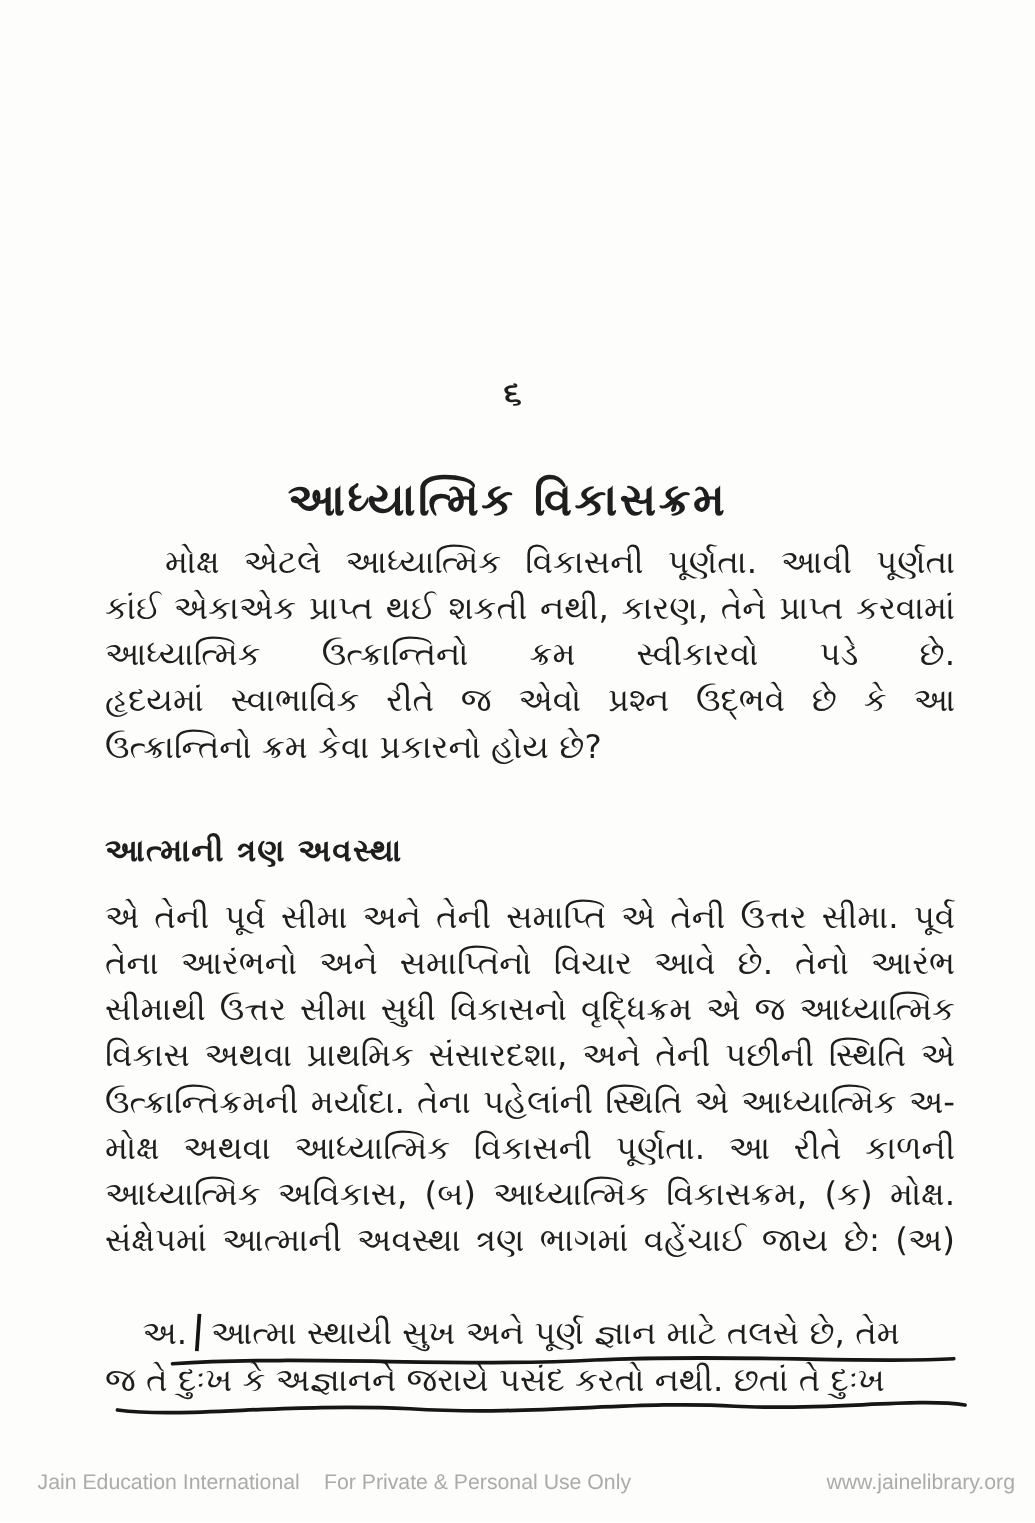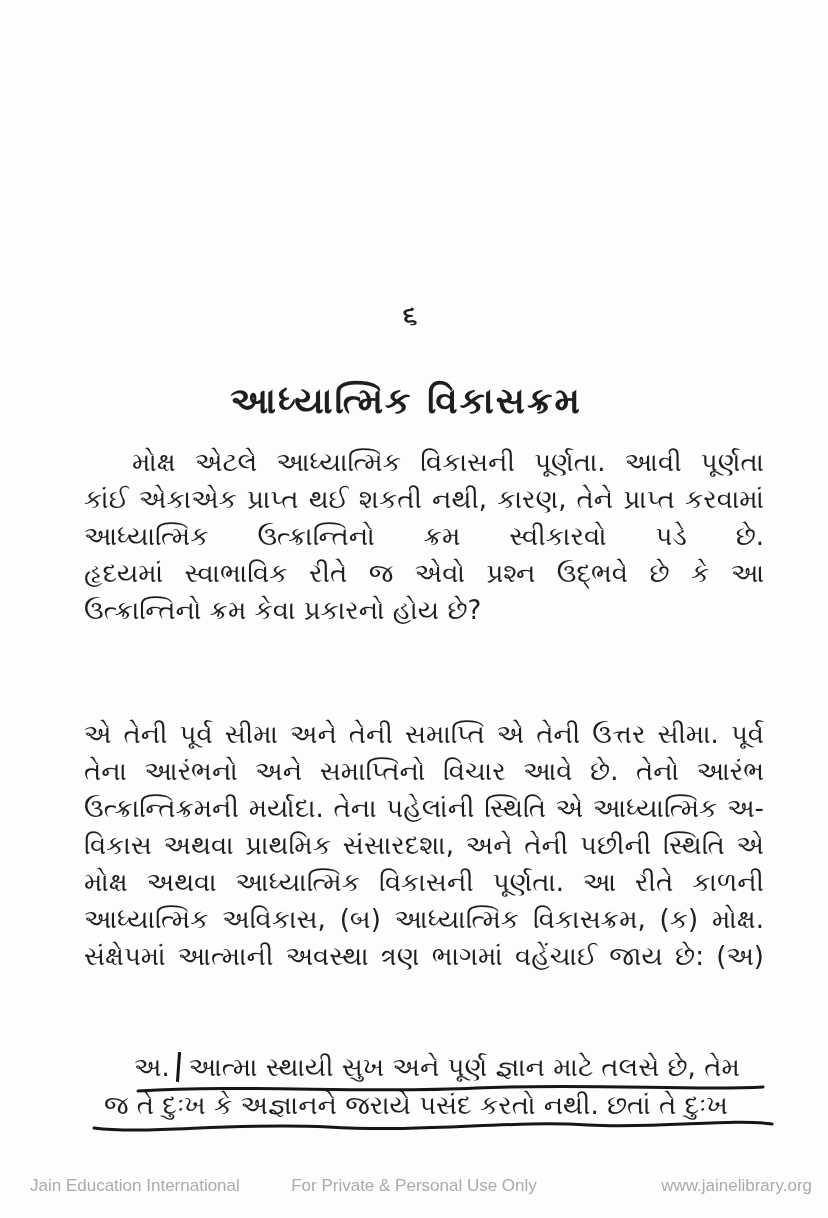--- a/index.html
+++ b/index.html
@@ -26,23 +26,23 @@
     font-size: 36px;
     font-weight: bold;
     letter-spacing: 2px;
     margin-top: 28px;
   }
   .para {
     position: absolute;
     left: 84px;
     width: 680px;
   }
-  .para1 { top: 432px; margin-top: 12px; }
+  .para1 { top: 432px; }
   .para2 { top: 716px; }
-  .para3 { top: 1048px; width: 692px; margin-left: 20px; }
+  .para3 { top: 1048px; width: 692px; }
   .tline {
     font-size: 26px;
     line-height: 37px;
     height: 37px;
     overflow: hidden;
     text-align: justify;
     text-align-last: justify;
     color: #1e1e1e;
   }
   .tline.first { padding-left: 48px; }
@@ -86,46 +86,48 @@
   .footer {
     position: absolute;
     top: 1176px; left: 0;
     width: 828px;
     height: 24px;
     font-family: "Liberation Sans", sans-serif;
     font-size: 17px;
     color: #ababab;
   }
   .footer .f-left   { position: absolute; left: 30px;  top: 0; }
-  .footer .f-center { position: absolute; left: 414px; top: 0; transform: translateX(-50%); text-align: right; }
+  .footer .f-center { position: absolute; left: 382px; top: 0; transform: translateX(-50%); text-align: right; }
   .footer .f-right  { position: absolute; right: 16px; top: 0; }
 </style>
 </head>
 <body>
 
 <div class="page">
 
   <div class="pageno">૬</div>
 
   <div class="doc-title">આધ્યાત્મિક વિકાસક્રમ</div>
 
   <div class="para para1">
     <div class="tline first">મોક્ષ એટલે આધ્યાત્મિક વિકાસની પૂર્ણતા. આવી પૂર્ણતા</div>
     <div class="tline">કાંઈ એકાએક પ્રાપ્ત થઈ શકતી નથી, કારણ, તેને પ્રાપ્ત કરવામાં</div>
     <div class="tline">આધ્યાત્મિક ઉત્ક્રાન્તિનો ક્રમ સ્વીકારવો પડે છે. તત્ત્વજિજ્ઞાસુઓના</div>
     <div class="tline">હૃદયમાં સ્વાભાવિક રીતે જ એવો પ્રશ્ન ઉદ્ભવે છે કે આ આધ્યાત્મિક</div>
     <div class="tline noj">ઉત્ક્રાન્તિનો ક્રમ કેવા પ્રકારનો હોય છે?</div>
   </div>
 
+  <div class="section-heading">આત્માની ત્રણ અવસ્થા</div>
 
   <div class="para para2">
     <div class="tline">એ તેની પૂર્વ સીમા અને તેની સમાપ્તિ એ તેની ઉત્તર સીમા. પૂર્વ</div>
     <div class="tline">તેના આરંભનો અને સમાપ્તિનો વિચાર આવે છે. તેનો આરંભ</div>
+    <div class="tline">સીમાથી ઉત્તર સીમા સુધી વિકાસનો વૃદ્ધિક્રમ એ જ આધ્યાત્મિક</div>
+    <div class="tline">વિકાસ અથવા પ્રાથમિક સંસારદશા, અને તેની પછીની સ્થિતિ એ</div>
     <div class="tline">ઉત્ક્રાન્તિક્રમની મર્યાદા. તેના પહેલાંની સ્થિતિ એ આધ્યાત્મિક અ-</div>
-    <div class="tline">વિકાસ અથવા પ્રાથમિક સંસારદશા, અને તેની પછીની સ્થિતિ એ</div>
     <div class="tline">મોક્ષ અથવા આધ્યાત્મિક વિકાસની પૂર્ણતા. આ રીતે કાળની દૃષ્ટિએ</div>
     <div class="tline">આધ્યાત્મિક અવિકાસ, (બ) આધ્યાત્મિક વિકાસક્રમ, (ક) મોક્ષ.</div>
     <div class="tline">સંક્ષેપમાં આત્માની અવસ્થા ત્રણ ભાગમાં વહેંચાઈ જાય છે: (અ)</div>
   </div>
 
   <div class="para para3">
     <div class="aline lead">
       <span>અ.</span><span class="pen-bracket"></span><span>આત્મા સ્થાયી સુખ અને પૂર્ણ જ્ઞાન માટે તલસે છે, તેમ</span>
     </div>
     <div class="aline">જ તે દુઃખ કે અજ્ઞાનને જરાયે પસંદ કરતો નથી. છતાં તે દુઃખ</div>

